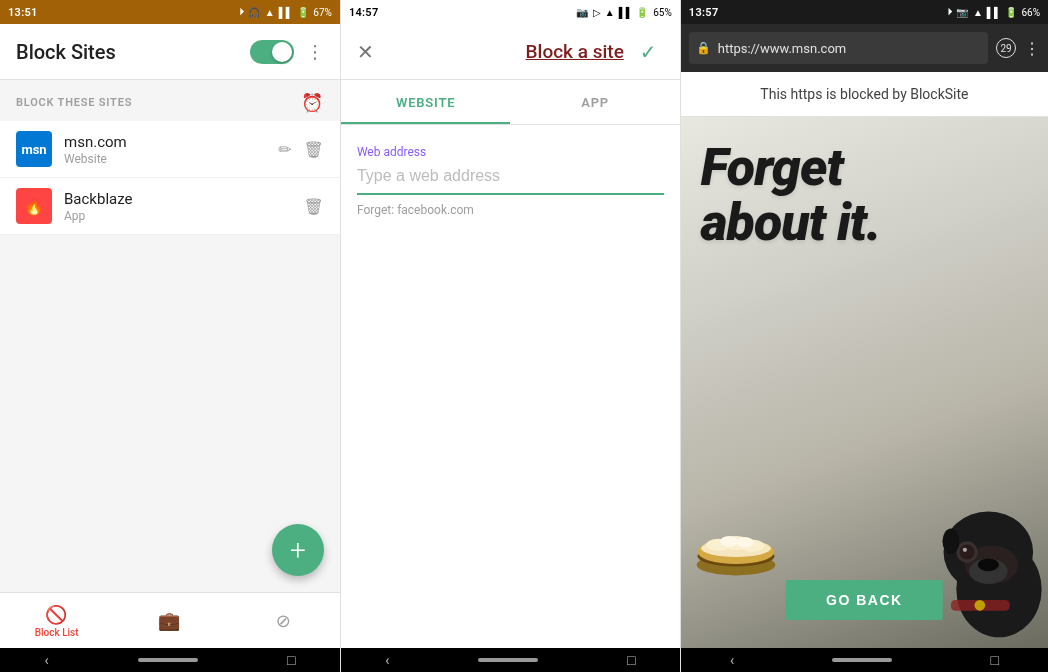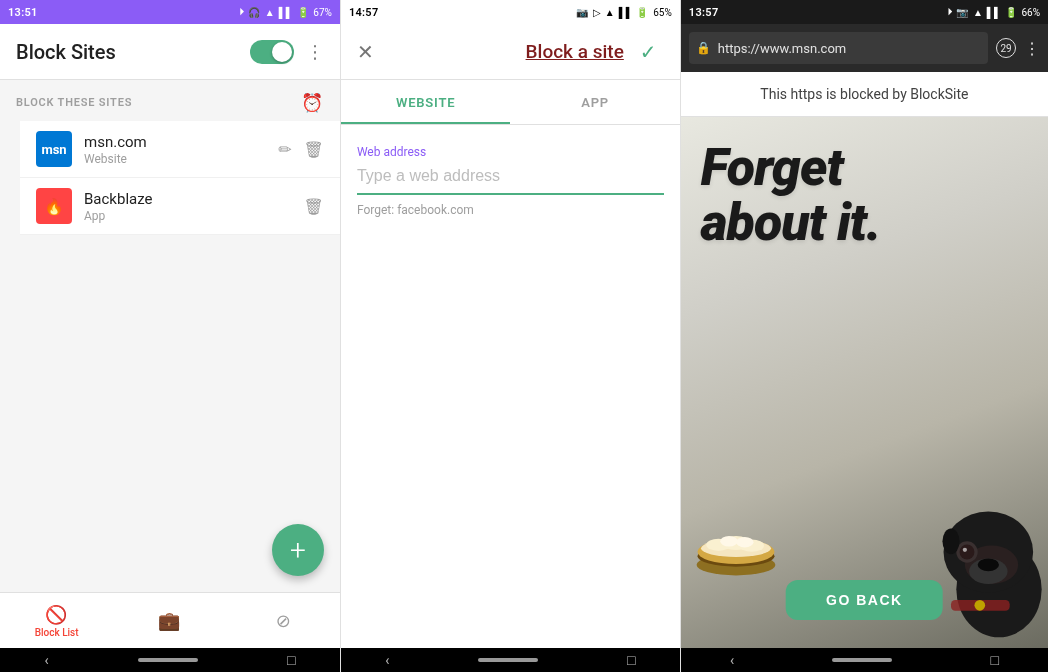--- a/index.html
+++ b/index.html
@@ -19,21 +19,21 @@
       height: 672px;
       overflow: hidden;
     }
     .panel-1 { width: 349px; background: #f5f5f5; }
     .panel-2 { width: 349px; background: #fff; border-left: 1px solid #e0e0e0; }
     .panel-3 { width: 378px; background: #fff; border-left: 1px solid #e0e0e0; }
 
     
     .status-bar {
       height: 24px;
-      background: #8b5cf6;
+      background: #a16207;
       display: flex;
       align-items: center;
       justify-content: space-between;
       padding: 0 8px;
       flex-shrink: 0;
     }
     .status-bar-light {
       background: #fff;
     }
     .status-time {
@@ -130,21 +130,20 @@
       flex: 1;
       overflow-y: auto;
     }
     .site-item {
       background: #fff;
       display: flex;
       align-items: center;
       padding: 10px 16px;
       border-bottom: 1px solid #f0f0f0;
       gap: 12px;
-      margin-left: 20px;
     }
     .site-icon {
       width: 36px;
       height: 36px;
       border-radius: 4px;
       background: #e0e0e0;
       display: flex;
       align-items: center;
       justify-content: center;
       flex-shrink: 0;
@@ -437,21 +436,21 @@
       bottom: 28px;
       left: 50%;
       transform: translateX(-50%);
       background: #4CAF82;
       color: #fff;
       border: none;
       padding: 12px 40px;
       font-size: 14px;
       font-weight: 700;
       letter-spacing: 1.5px;
-      border-radius: 12px;
+      border-radius: 2px;
       cursor: pointer;
       text-transform: uppercase;
     }
   </style>
 </head>
 <body>
 
 <div class="panel panel-1">
   <div class="status-bar">
     <span class="status-time">13:51</span>

